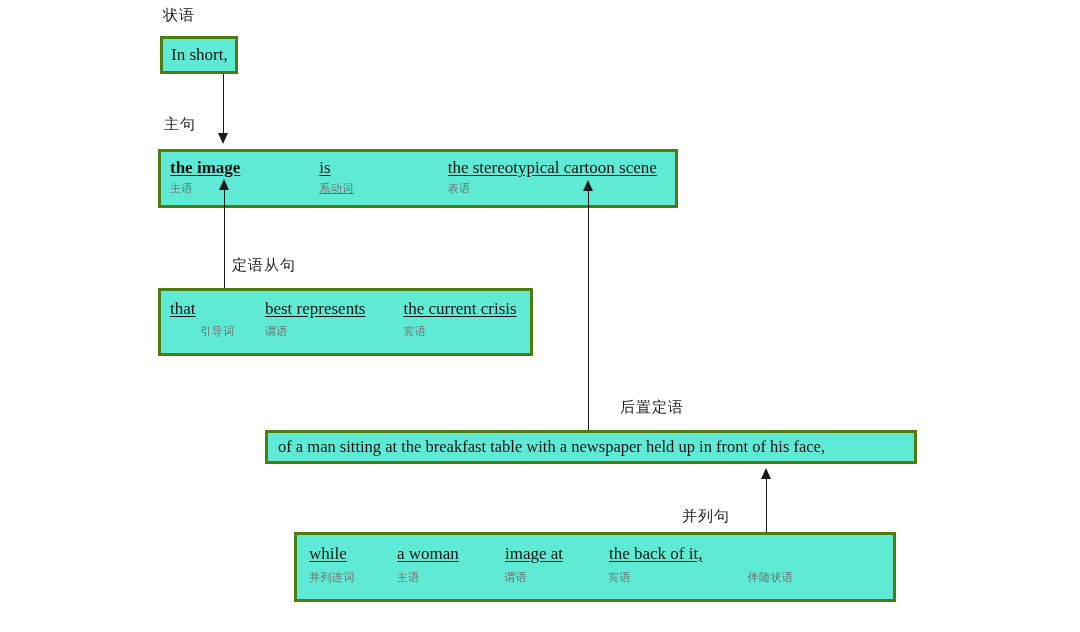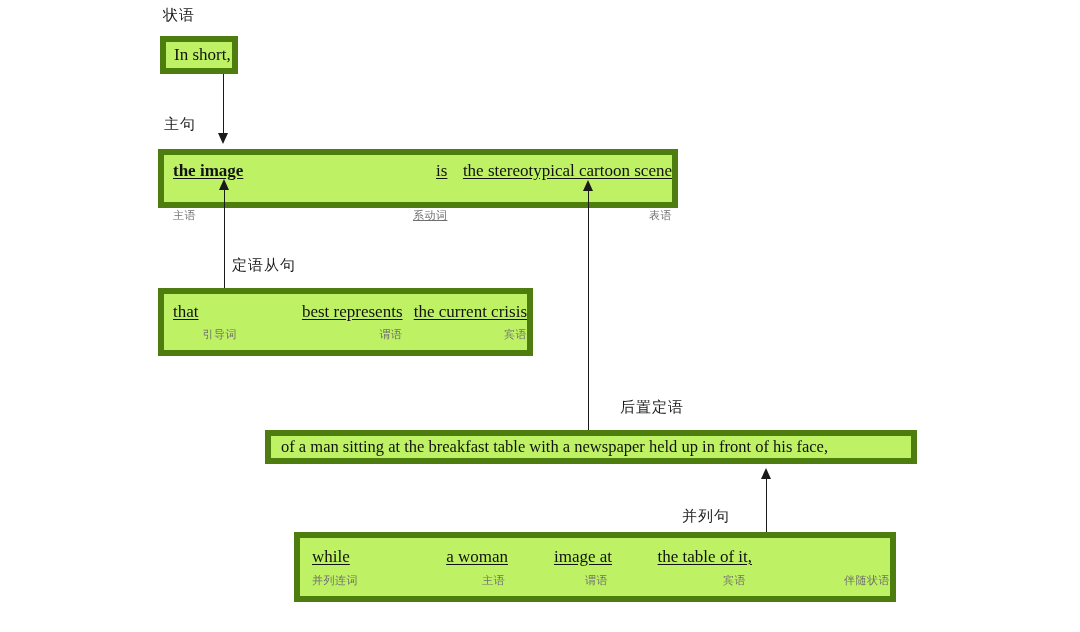--- a/index.html
+++ b/index.html
@@ -13,32 +13,32 @@
     height: 632px;
     background: #ffffff;
     font-family: "Liberation Serif", "DejaVu Serif", serif;
     overflow: hidden;
     padding-left: 36px;
   }
 
   
   .box {
     position: absolute;
-    border: 6px solid #4d7c0f;
-    background: #bef264;
+    border: 3px solid #4d7c0f;
+    background: #5eead4;
     box-sizing: border-box;
   }
   .box-row {
     display: flex;
     align-items: baseline;
     width: 100%;
     box-sizing: border-box;
   }
   .cell {
-    text-align: right;
+    text-align: left;
     box-sizing: border-box;
     white-space: nowrap;
   }
   .en {
     font-family: "Liberation Serif", "DejaVu Serif", serif;
     font-size: 17px;
     color: #121212;
     line-height: 1.25;
   }
   .en u, .u {
@@ -106,21 +106,21 @@
 
   <div class="box" style="left:158px; top:149px; width:520px; height:59px;">
     <div class="box-row" style="padding:5px 0 0 0;">
       <span class="cell en en-bold u" style="width:160px; text-align:left; padding-left:9px;">the image</span>
       <span class="cell en u" style="width:130px;">is</span>
       <span class="cell en u" style="width:230px;">the stereotypical cartoon scene</span>
     </div>
     <div class="box-row" style="padding:4px 0 0 0;">
       <span class="cell zh" style="width:160px; text-align:left; padding-left:9px;">主语</span>
       <span class="cell zh" style="width:130px;text-decoration:underline;">系动词</span>
-      <span class="cell zh" style="width:230px;margin-top:24px;">表语</span>
+      <span class="cell zh" style="width:230px;">表语</span>
     </div>
   </div>
 
   <div class="vline" style="left:224px; top:189px; height:99px;"></div>
   <div class="arrowhead arrow-up" style="left:219px; top:179px;"></div>
 
   <div class="zh-label" style="left:232px; top:256px;">定语从句</div>
 
   <div class="box" style="left:158px; top:288px; width:375px; height:68px;">
     <div class="box-row" style="padding:7px 0 0 0;">
@@ -149,21 +149,21 @@
   <div class="vline" style="left:766px; top:478px; height:54px;"></div>
   <div class="arrowhead arrow-up" style="left:761px; top:468px;"></div>
 
   <div class="zh-label" style="left:682px; top:507px;">并列句</div>
 
   <div class="box" style="left:294px; top:532px; width:602px; height:70px;">
     <div class="box-row" style="padding:8px 0 0 0;">
       <span class="cell en u" style="width:100px; text-align:left; padding-left:12px;">while</span>
       <span class="cell en u" style="width:108px;">a woman</span>
       <span class="cell en u" style="width:104px;">image at</span>
-      <span class="cell en u" style="width:140px;">the table of it,</span>
+      <span class="cell en u" style="width:140px;">the back of it,</span>
     </div>
     <div class="box-row" style="padding:7px 0 0 0;">
       <span class="cell zh" style="width:100px; text-align:left; padding-left:12px;">并列连词</span>
       <span class="cell zh" style="width:108px;">主语</span>
       <span class="cell zh" style="width:104px;">谓语</span>
       <span class="cell zh" style="width:140px;">宾语</span>
       <span class="cell zh" style="width:146px;">伴随状语</span>
     </div>
   </div>
 

